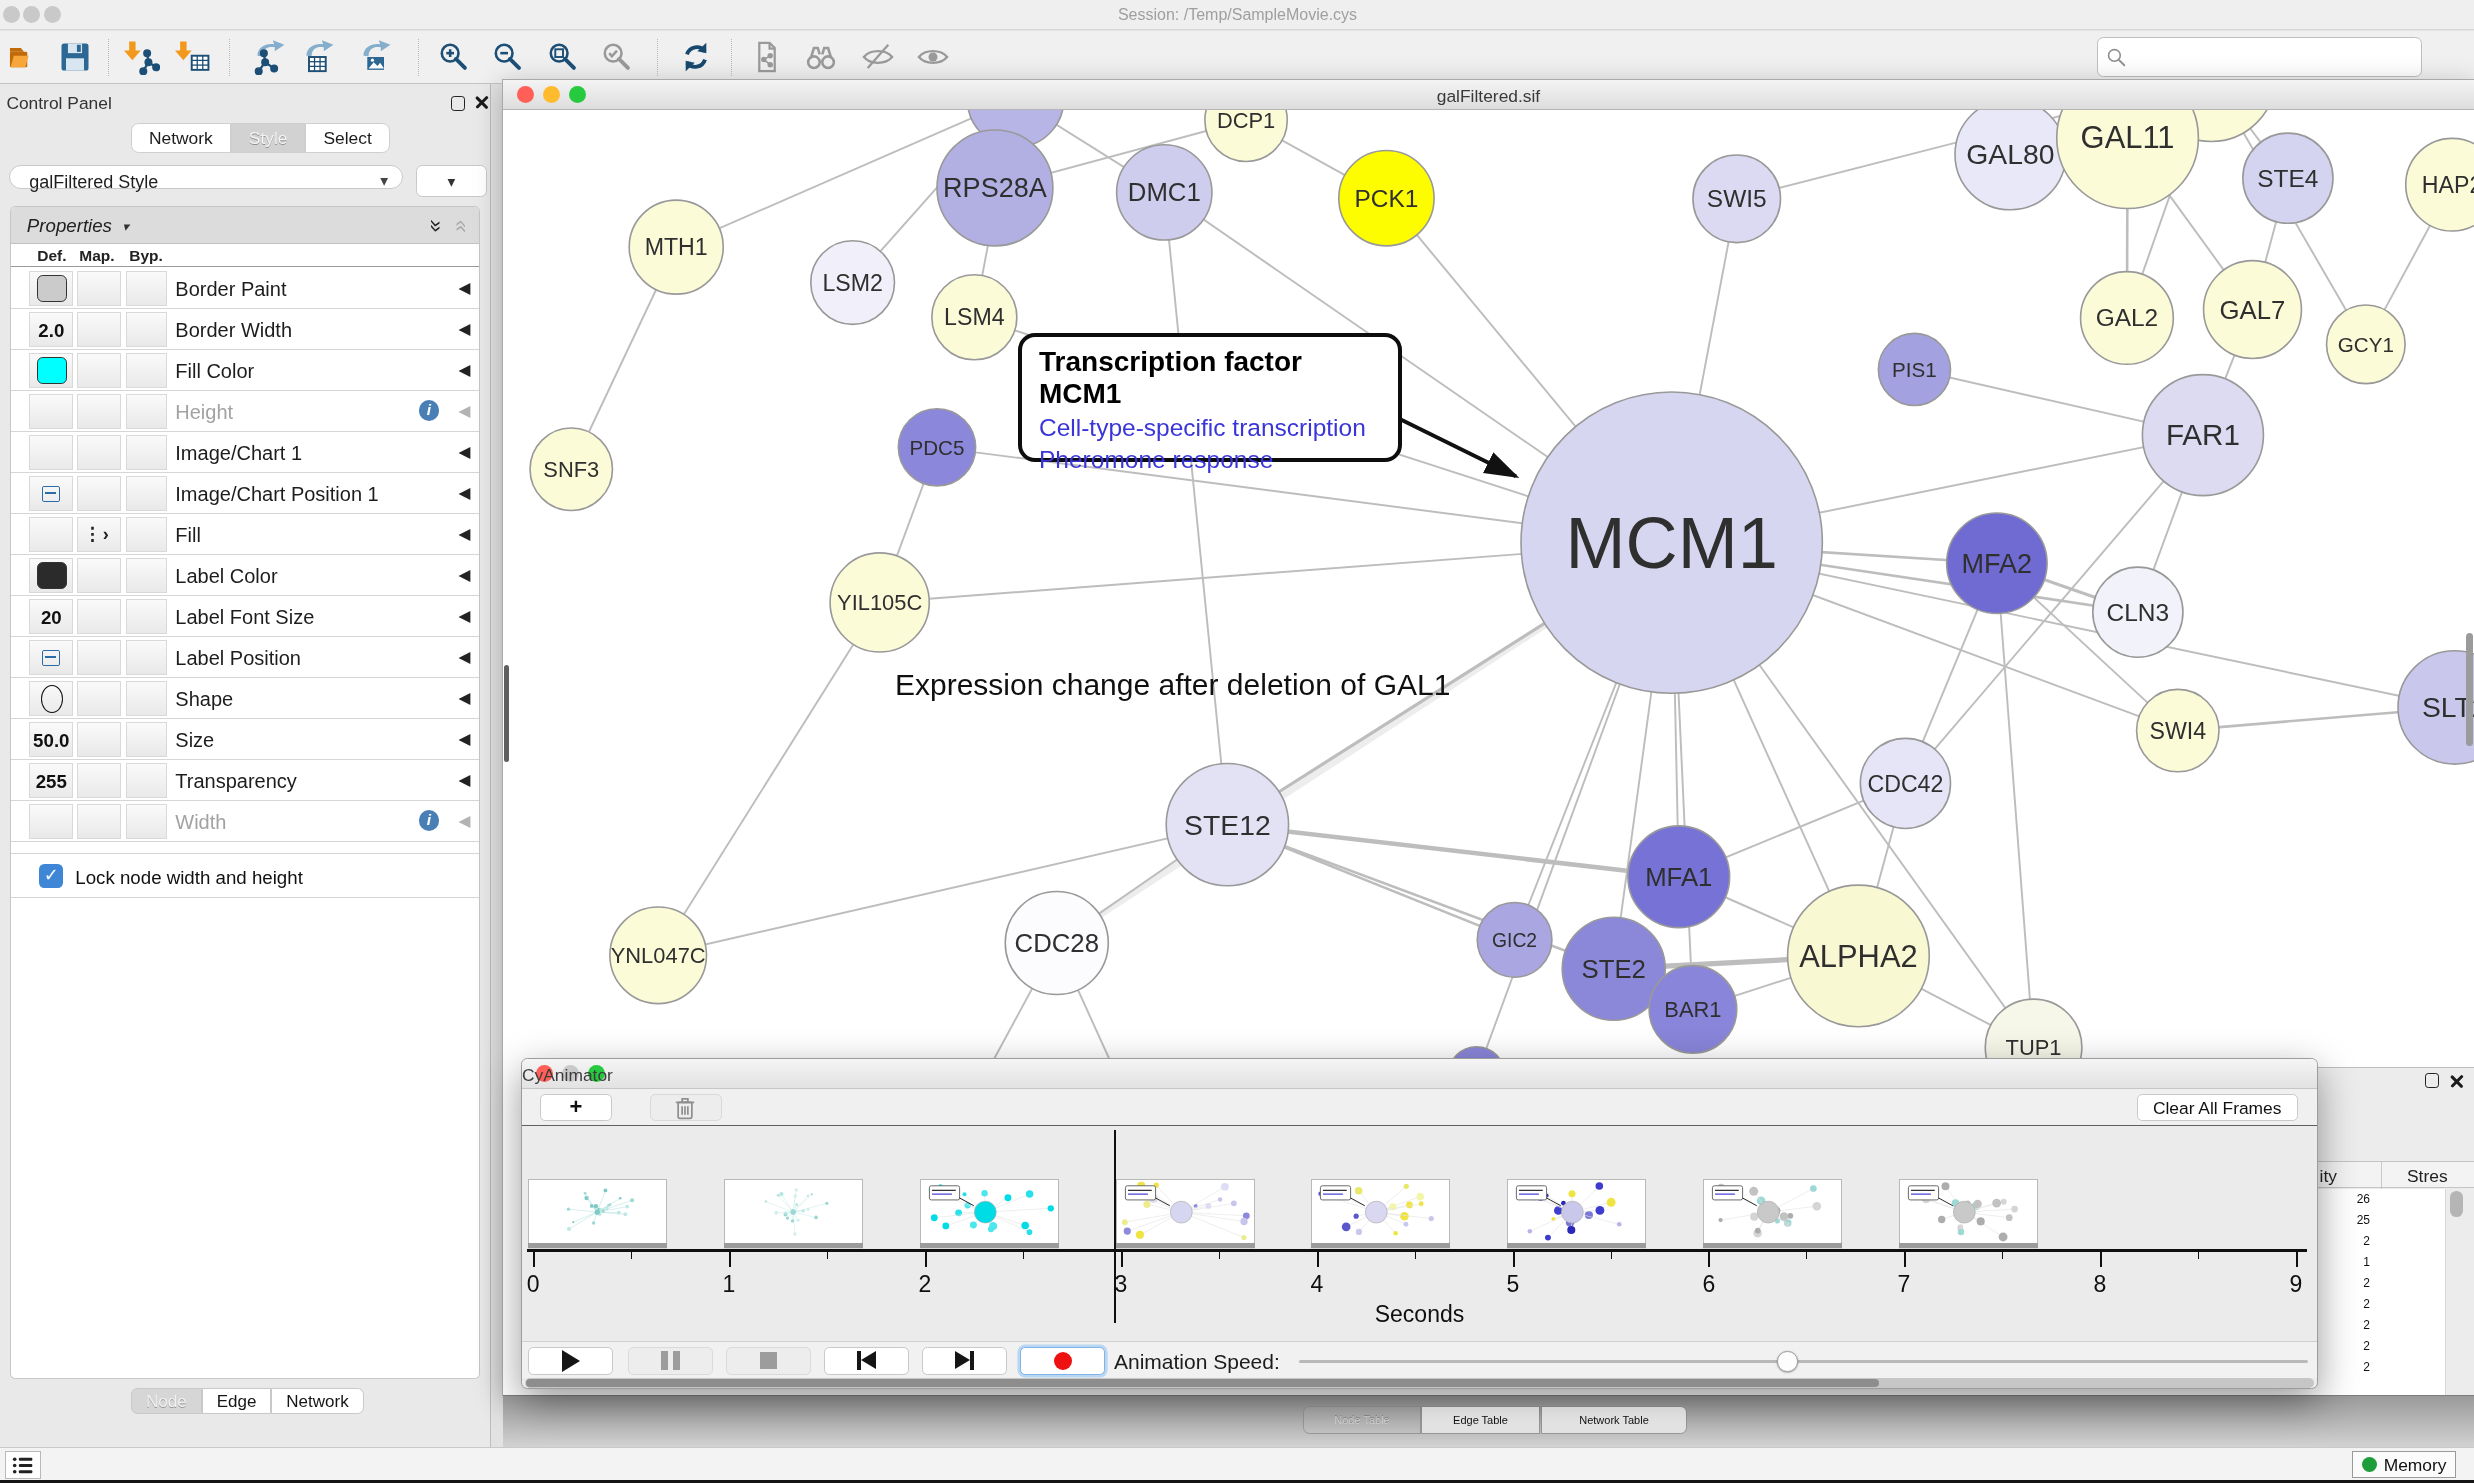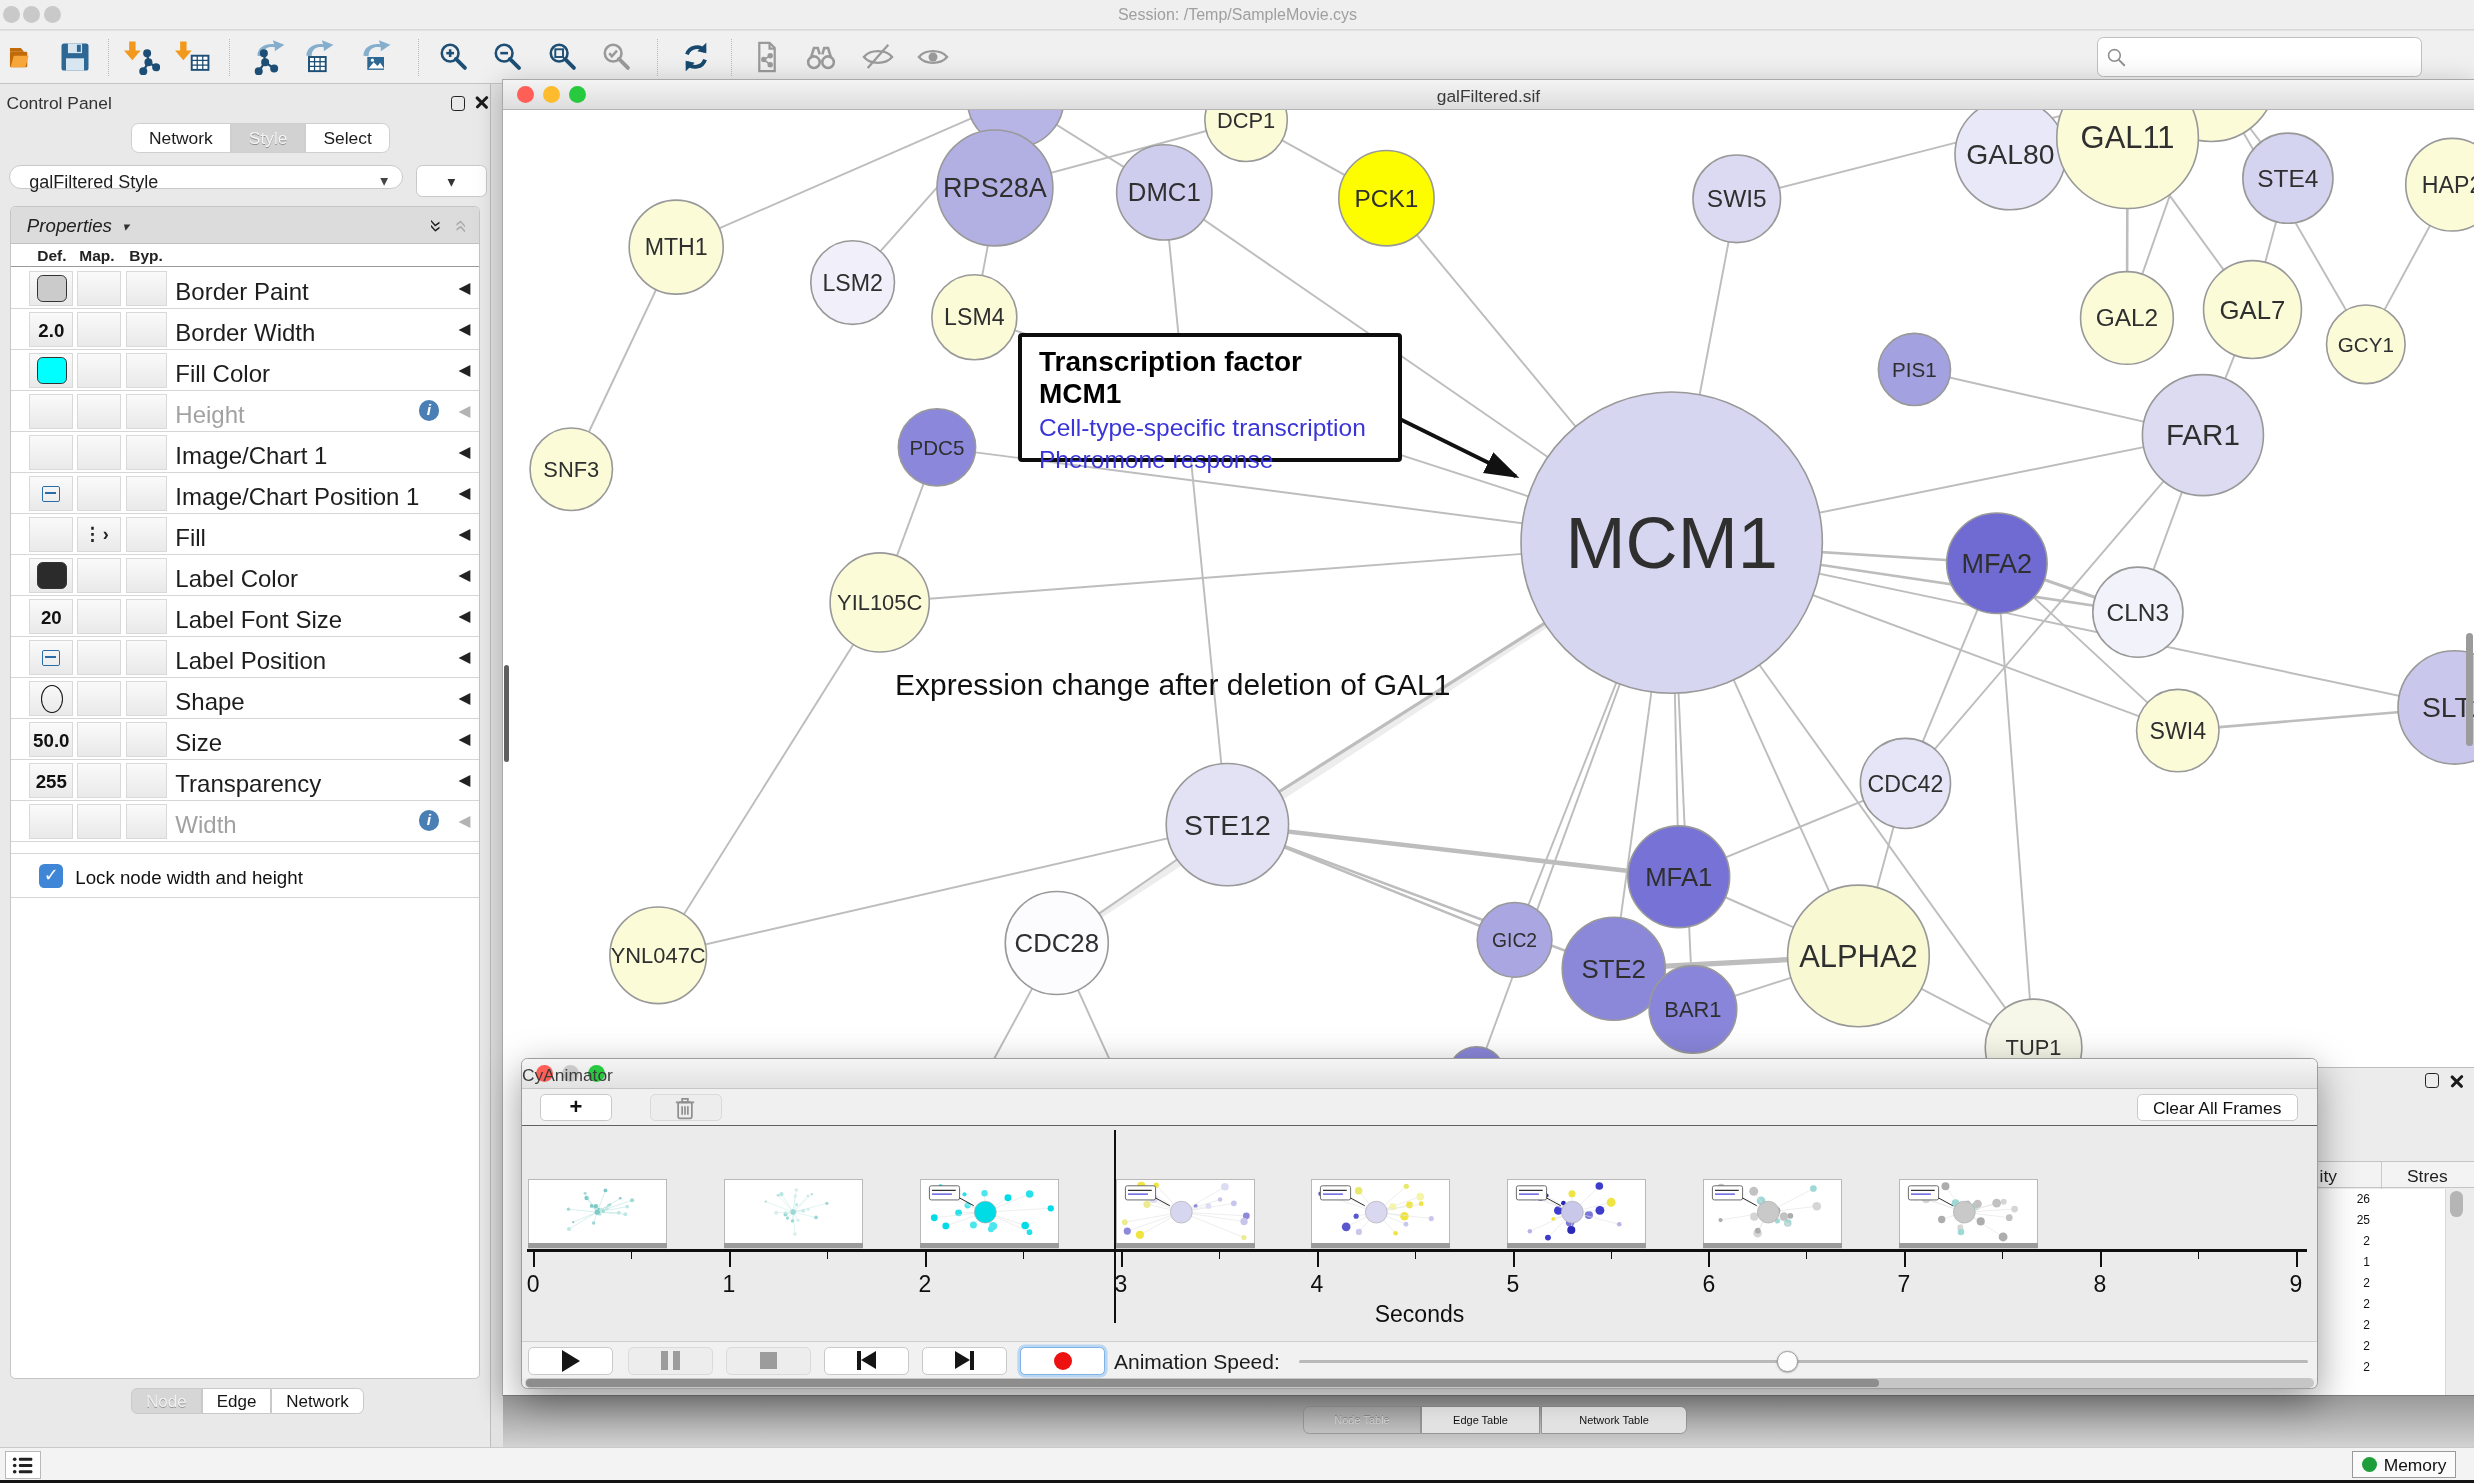--- a/index.html
+++ b/index.html
@@ -47,41 +47,41 @@
   #prop-rows { position:absolute; left:0; top:61px; right:0; }
   .prow { position:relative; height:41px; border-bottom:0.6px solid #d6d6d6; background:#fff; }
   .pcell { position:absolute; top:3.2px; width:44px; height:35px; background:linear-gradient(#fafafa,#e9e9e9); border:0.6px solid #d9d9d9; }
   .pcell.def { left:18px; } .pcell.map { left:66px; } .pcell.byp { left:115px; width:41px; }
   .swatch { position:absolute; left:6.4px; top:3.2px; width:30px; height:27px; border:1.9px solid #333; border-radius:5.8px; }
   .deftext { position:absolute; left:0; right:0; top:7px; text-align:center; font-size:18.7px; font-weight:bold; color:#111; }
   .posicon { position:absolute; left:12.2px; top:9px; width:18px; height:15.5px; border:1.9px solid #2a6ca8; border-radius:1.9px; }
   .posicon::after { content:""; position:absolute; left:1.3px; top:4.5px; width:11.6px; height:1.9px; background:#2a6ca8; }
   .discicon { position:absolute; left:5.2px; top:5.2px; font-size:18px; font-weight:bold; color:#222; letter-spacing:1.3px; }
   .ellipseicon { position:absolute; left:10.3px; top:2.6px; width:22px; height:28px; border:1.9px solid #111; border-radius:50%; }
-  .plabel { position:absolute; left:164px; top:9.7px; font-size:24px; color:#1d1d1d; }
+  .plabel { position:absolute; left:164px; top:9.7px; font-size:20px; color:#1d1d1d; }
   .prow.dis .plabel { color:#a2a2a2; }
   .parrow { position:absolute; right:9px; top:11px; font-size:15.5px; color:#222; }
   .prow.dis .parrow { color:#b3b3b3; }
   .infoicon { position:absolute; right:40px; top:9px; width:20.6px; height:20.6px; border-radius:50%; background:#4a7fb5; color:#fff; text-align:center; font-size:15.5px; font-weight:bold; font-style:italic; line-height:20.6px; }
   .lockrow { position:absolute; left:0; right:0; top:646px; height:45px; border-top:0.6px solid #d6d6d6; border-bottom:0.6px solid #d6d6d6; background:#fff; }
   .cb { position:absolute; left:28px; top:10.3px; width:24px; height:24px; background:#3f87d6; border-radius:5.2px; color:#fff; font-size:18px; text-align:center; line-height:23px; }
   .locklabel { position:absolute; left:64px; top:13px; font-size:18.7px; color:#111; }
   .cpbtabs { position:absolute; left:131px; top:1304px; display:flex; }
   .cpbtab { height:26.4px; padding:0 14px; font-size:17px; line-height:25px; background:#fff; border:0.6px solid #c9c9c9; color:#161616; }
   .cpbtab.first{ border-radius:6.4px 0 0 6.4px; } .cpbtab.last{ border-radius:0 6.4px 6.4px 0; }
   .cpbtab.sel { background:#d6d6d6; color:#f1f1f1; text-shadow:0 0.6px 0.6px #979797; }
 
   
   .netwin { position:absolute; left:502px; top:79px; width:1973px; height:1317px; background:#fff; border:0.6px solid #a9a9a9; box-shadow:0 6.4px 26px rgba(0,0,0,0.25); }
   .wtitle { position:absolute; left:0; top:0; right:0; height:30px; background:linear-gradient(#f4f4f4,#dddddd); border-bottom:0.6px solid #b5b5b5; }
   .wtitle .txt { position:absolute; left:0; right:0; top:5.8px; text-align:center; font-size:17.4px; color:#3a3a3a; }
   .lamp { position:absolute; top:6.4px; width:17px; height:17px; border-radius:50%; }
   .canvas { position:absolute; left:0; top:30px; right:0; bottom:0; overflow:hidden; background:#fff; }
   #network-svg { width:100%; height:100%; display:block; }
-  .annot { position:absolute; left:515px; top:253px; width:384px; height:129px; background:#fff; border:4.5px solid #0d0d0d; border-radius:4px; padding:9px 17px; z-index:3; }
+  .annot { position:absolute; left:515px; top:253px; width:384px; height:129px; background:#fff; border:4.5px solid #0d0d0d; border-radius:17px; padding:9px 17px; z-index:3; }
   .annot .l1 { font-size:28px; font-weight:bold; color:#000; }
   .annot .l2,.annot .l3 { font-size:24.5px; color:#3a35d8; margin-top:3.9px; }
   .caption { position:absolute; left:392px; top:588px; font-size:30px; color:#101010; z-index:2; }
   .vthumbL { position:absolute; left:0.6px; top:585px; width:5.8px; height:97px; background:#5f5f5f; border-radius:3.2px; z-index:4; }
   .vthumbR { position:absolute; right:1.3px; top:553px; width:7px; height:113px; background:#9b9b9b; border-radius:3.9px; z-index:4; }
 
   
   .tablefrag { position:absolute; left:2317px; top:1067px; width:157px; height:329px; background:#ececec; border-top:0.6px solid #bdbdbd; z-index:5; }
   .tf-hdr { position:absolute; left:0; top:93px; right:0; height:27px; background:#f3f3f3; border-top:0.6px solid #c4c4c4; border-bottom:0.6px solid #c4c4c4; }
   .tf-hdr .c1 { position:absolute; left:2.6px; top:3.9px; font-size:17.4px; color:#222; }

